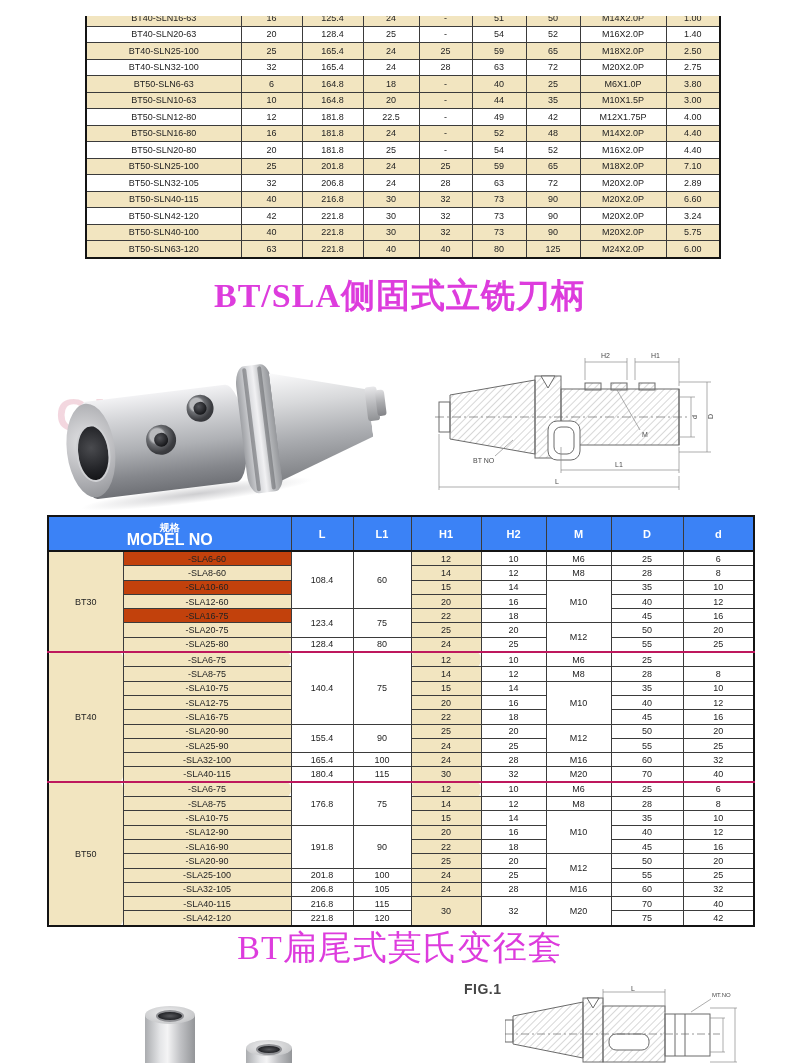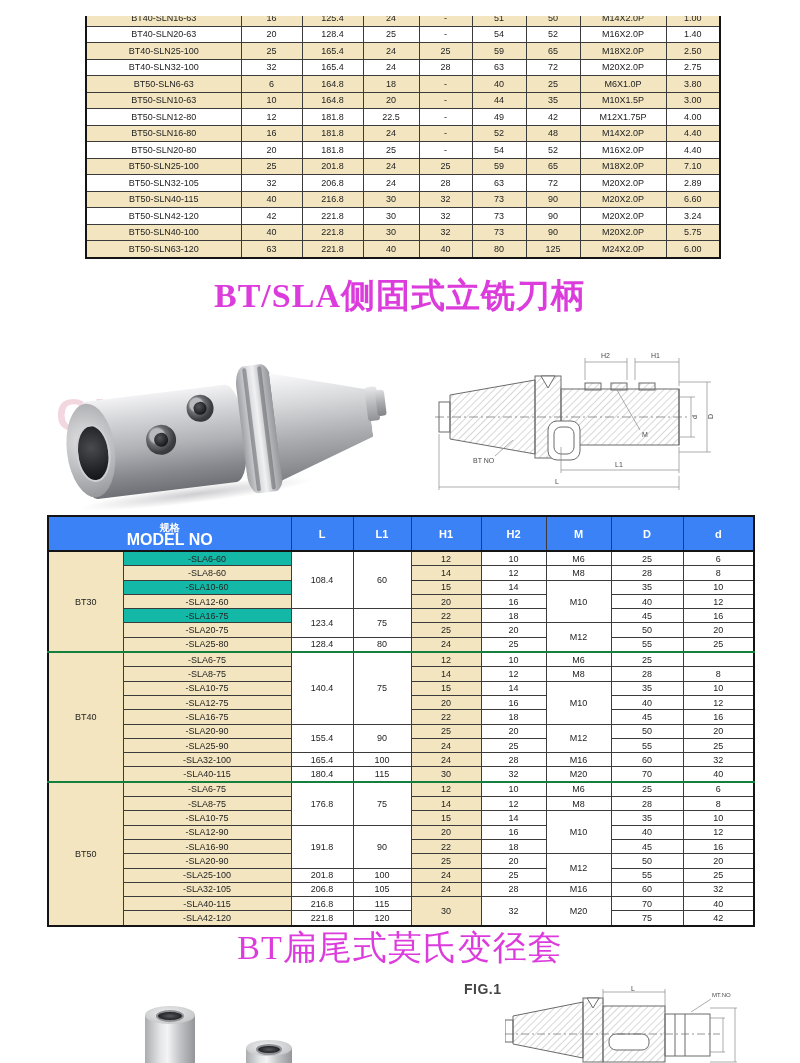--- a/index.html
+++ b/index.html
@@ -18,22 +18,22 @@
   #table1 tr.bg-w td{background:#ffffff;}
 
   #t2wrap{position:absolute;left:47px;top:515px;width:708px;}
   #table2{width:706px;font-size:9px;border:2px solid #141414;}
   #table2 thead th{background:#3b82f6;color:#ffffff;height:33px;font-size:11px;font-weight:bold;
                    border-bottom:2px solid #141414;}
   #table2 thead .hdr-cn{font-size:10px;line-height:12px;}
   #table2 thead .hdr-en{font-size:16px;line-height:11px;}
   #table2 td{height:13.3px;background:#ffffff;color:#232323;}
   #table2 td.c,#table2 td.g,#table2 td.h{background:#f2e5c0;}
-  #table2 td.w{background:#14b8a6;margin-top:24px;}
-  #table2 tr.gs td{border-top:2px solid #15803d;}
+  #table2 td.w{background:#c2410c;margin-top:24px;}
+  #table2 tr.gs td{border-top:2px solid #be185d;border-radius:6px;}
 
   
   .section-title{position:absolute;left:0;width:800px;text-align:center;
                  font-family:"Liberation Serif",serif;font-size:34px;line-height:40px;
                  color:#dd3cdd;letter-spacing:1px;}
   #title1{top:276px;font-weight:bold;}
   #title2{top:928px;text-align:center;}
 
   
   #photo1{position:absolute;left:52px;top:336px;width:328px;height:166px;}

